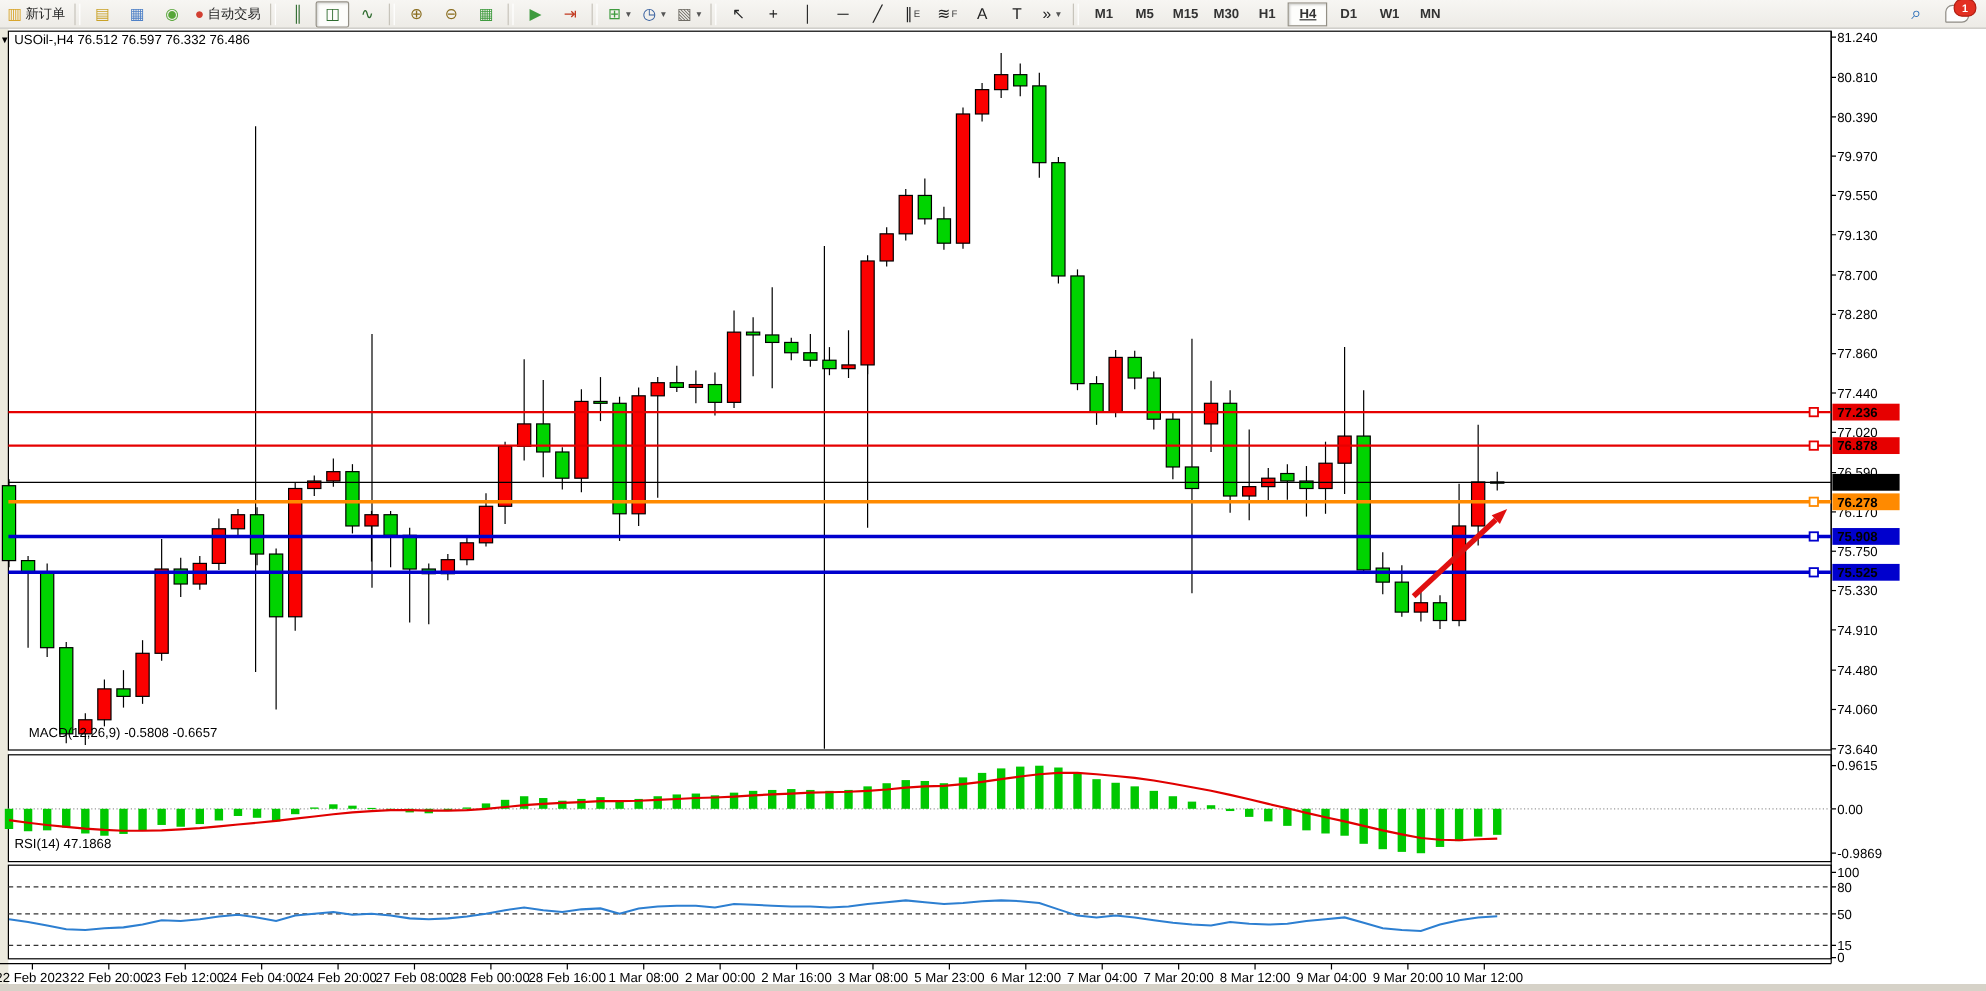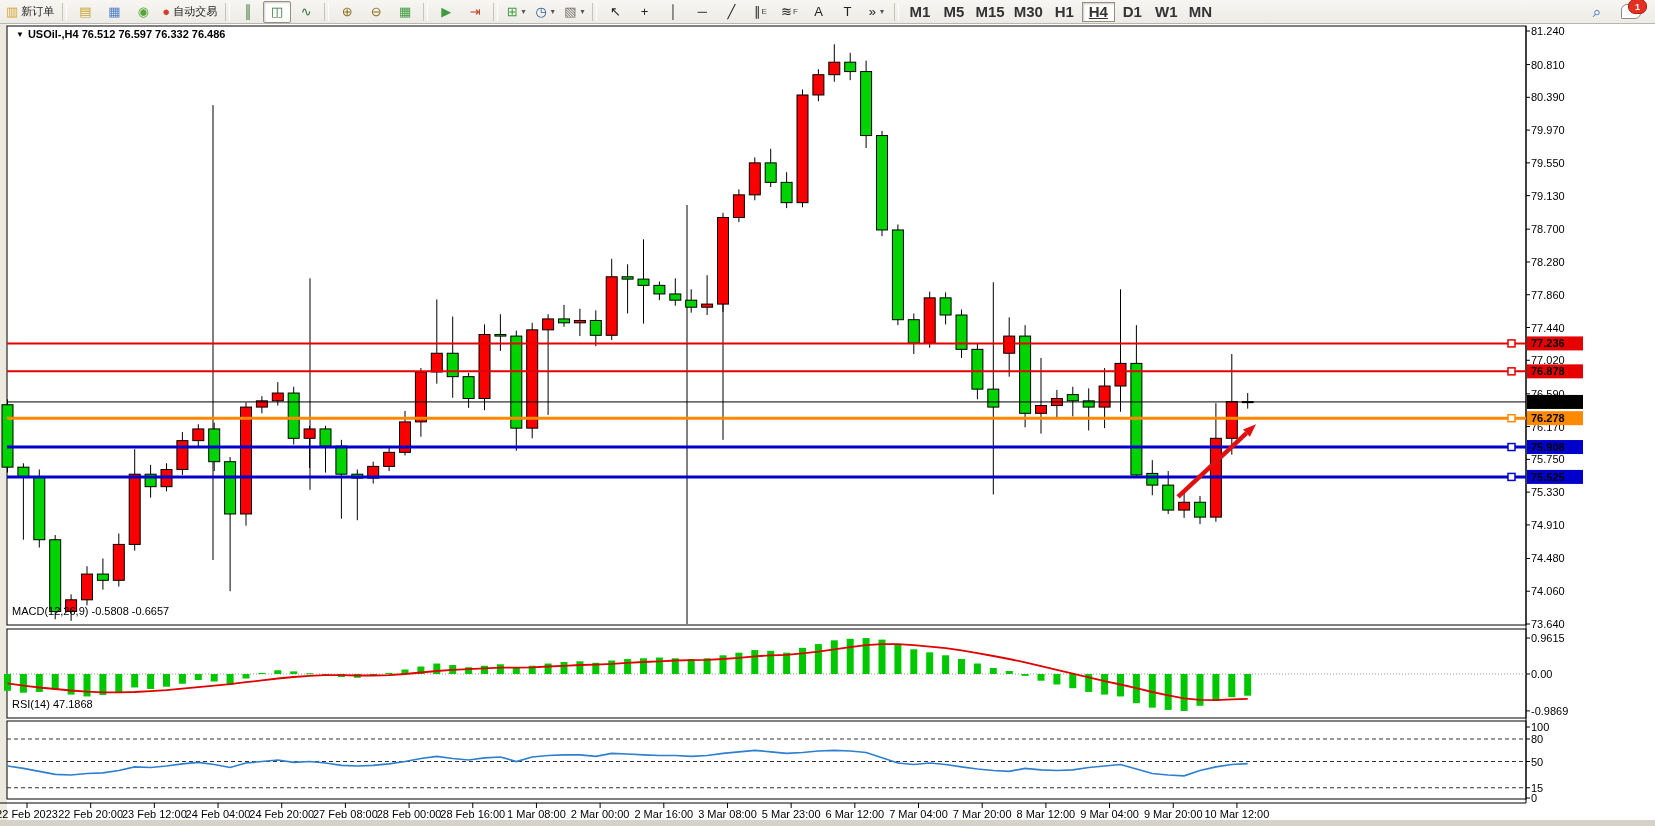--- a/index.html
+++ b/index.html
@@ -11,36 +11,36 @@
            display:flex;align-items:center;padding:0 2px;box-sizing:border-box;gap:1px;}
   .tb-btn{height:20px;min-width:20px;display:flex;align-items:center;justify-content:center;
           gap:3px;padding:0 3px;border:1px solid transparent;border-radius:2px;cursor:default;
           white-space:nowrap;color:#222;}
   .tb-btn .glyph{font-size:13px;line-height:13px;}
   .tb-btn .sub{font-size:8px;margin-left:-2px;color:#444;}
   .tb-btn .caret{font-size:8px;color:#555;margin-left:1px;}
   .tb-btn.active{background:#fdfdfb;border:1px solid #938f85;box-shadow:inset 1px 1px 2px rgba(0,0,0,.18);}
   .tb-sep{width:3px;height:18px;border-left:1px solid #c7c4bb;border-right:1px solid #ffffff;margin:0 3px;}
   .tf-btn{height:18px;min-width:25px;display:flex;align-items:center;justify-content:center;
-          padding:0 3px;border:1px solid transparent;color:#333;font-weight:bold;font-size:15px;}
+          padding:0 3px;border:1px solid transparent;color:#333;font-weight:bold;font-size:11px;}
   .tf-btn.active{background:#fdfdfb;border:1px solid #938f85;box-shadow:inset 1px 1px 2px rgba(0,0,0,.2);text-decoration:underline;}
   #tb-right{margin-left:auto;display:flex;align-items:center;gap:6px;padding-right:8px;}
   #chat-bubble{position:relative;width:18px;height:13px;background:#fdfdfd;border:1px solid #8e8b84;
                border-radius:6px 6px 6px 1px;}
   #chat-badge{position:absolute;right:-7px;top:-6px;min-width:13px;height:13px;border-radius:7px;
               background:#e33022;color:#fff;font-size:9px;font-weight:bold;display:flex;
               align-items:center;justify-content:center;padding:0 2px;border:1px solid #b01e12;}
   
   #chart-window{position:absolute;left:0;top:24px;width:1655px;height:802px;background:#fff;}
   #chart-svg{position:absolute;left:0;top:0;}
   #chart-svg text{font-family:"Liberation Sans",sans-serif;font-size:11px;fill:#000;}
   .overlay-label{position:absolute;color:#000;background:transparent;white-space:nowrap;}
-  #chart-title{left:16px;top:4px;font-weight:bold;}
+  #chart-title{left:0;top:4px;font-weight:normal;}
   #chart-title .tri{font-size:8px;vertical-align:1px;margin-right:4px;}
-  #macd-label{left:12px;top:581px;}
+  #macd-label{left:24px;top:581px;}
   #rsi-label{left:12px;top:674px;}
 </style>
 </head>
 <body>
 
 <div id="toolbar">
     <div class="tb-btn">
       <span class="glyph" style="color: rgb(217, 166, 46);">▥</span>
       <span>新订单</span>
     </div>

